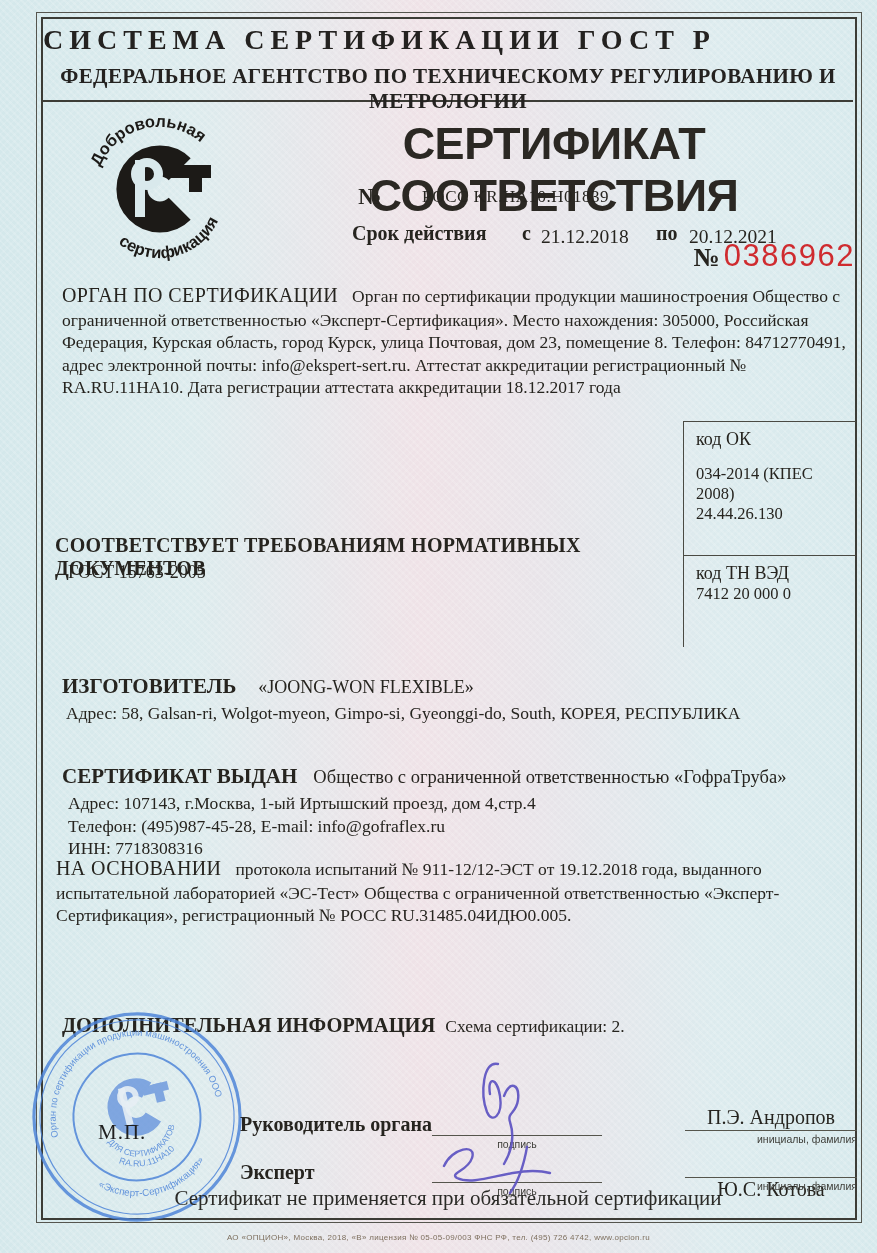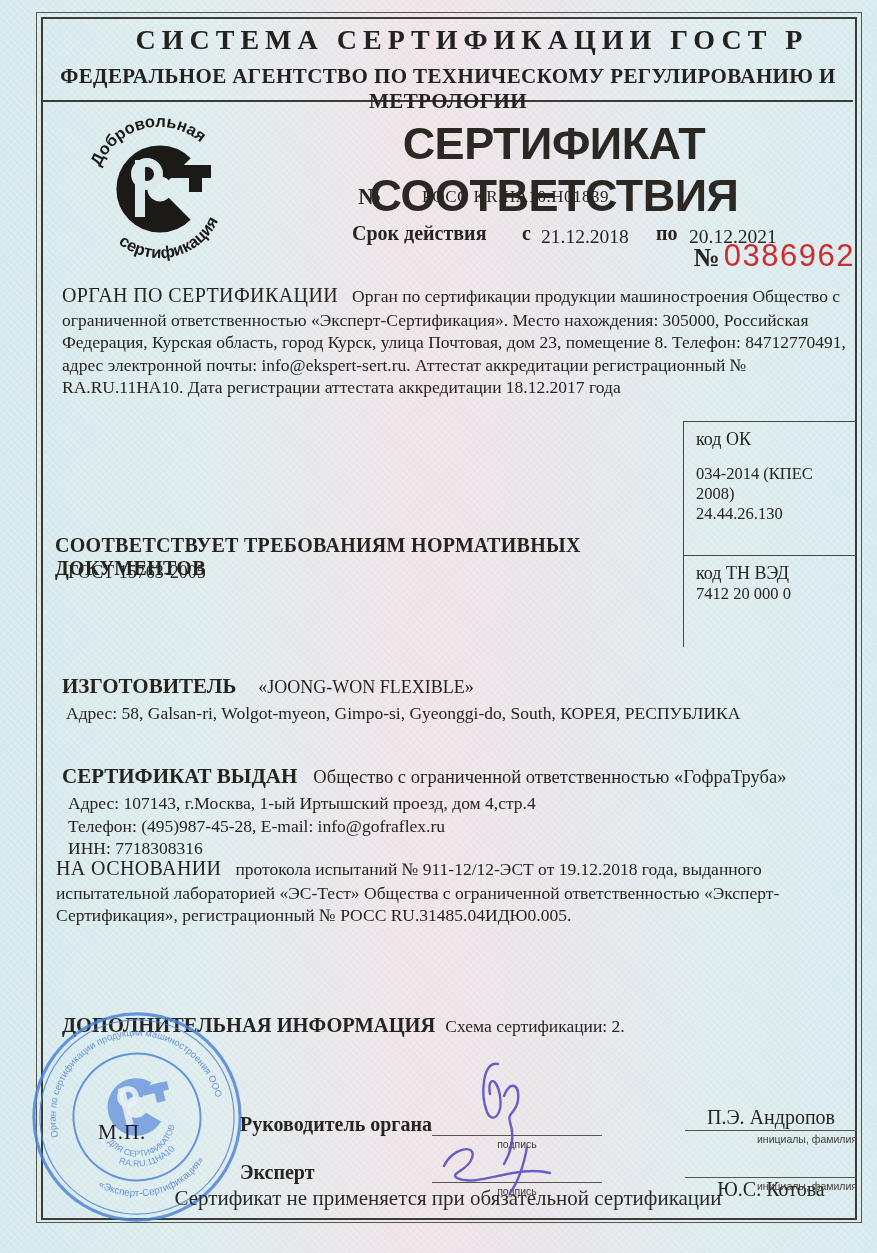--- a/index.html
+++ b/index.html
@@ -11,21 +11,21 @@
       repeating-linear-gradient(45deg, rgba(255,255,255,.14) 0 2px, rgba(0,0,0,0) 2px 5px),
       repeating-linear-gradient(-45deg, rgba(255,255,255,.10) 0 2px, rgba(0,0,0,0) 2px 5px),
       linear-gradient(90deg,#d4e8eb 0%,#dcebed 22%,#efe2e7 48%,#e8e4e9 62%,#dcebee 82%,#d6e9ec 100%);
     font-family:"Liberation Serif", serif;
     color:#26241f;
   }
   .abs{position:absolute;}
   .frame-outer{left:36px;top:12px;width:824px;height:1209px;border:1px solid #55554e;}
   .frame-inner{left:41px;top:17px;width:812px;height:1199px;border:2px solid #3c3c36;}
   .header-rule{left:43px;top:100px;width:810px;border-top:2px solid #3c3c36;}
-  .h-line1{left:43px;top:24px;width:810px;text-align:center;font-size:28px;font-weight:bold;letter-spacing:6px;color:#242220;padding-left:24px;}
+  .h-line1{left:43px;top:24px;width:810px;font-size:28px;font-weight:bold;letter-spacing:6px;color:#242220;}
   .h-line2{left:43px;top:64px;width:810px;text-align:center;font-size:21px;font-weight:bold;letter-spacing:0.4px;color:#242220;}
   .title{left:248px;top:118px;width:612px;text-align:center;font-family:"Liberation Sans",sans-serif;font-weight:bold;font-size:45px;color:#2b2823;letter-spacing:-0.5px;}
   .num-label{left:358px;top:184px;font-size:23px;font-weight:bold;}
   .num-value{left:422px;top:187px;font-size:17px;letter-spacing:.5px;}
   .val-label{left:352px;top:222px;font-size:20px;font-weight:bold;}
   .val-c{left:522px;top:222px;font-size:20px;font-weight:bold;}
   .val-from{left:541px;top:226px;font-size:19.5px;}
   .val-po{left:656px;top:222px;font-size:20px;font-weight:bold;}
   .val-to{left:689px;top:226px;font-size:19.5px;}
   .blank-num{left:690px;top:238px;width:165px;text-align:right;white-space:nowrap;}
@@ -226,14 +226,15 @@
   <svg class="abs sig-svg" width="210" height="145" viewBox="0 0 210 145">
     <g fill="none" stroke="#5d53c2" stroke-width="2.4" stroke-linecap="round" opacity="0.92">
       <path d="M 78 12 C 63 8, 60 42, 67 60 C 72 72, 83 64, 80 44 C 77 25, 67 24, 70 42"></path>
       <path d="M 84 44 C 90 28, 100 32, 98 48 C 96 62, 87 60, 90 70 C 95 85, 91 100, 84 112"></path>
       <path d="M 24 114 C 32 96, 57 91, 52 106 C 48 119, 29 121, 37 126 C 58 136, 96 112, 130 121"></path>
       <path d="M 107 95 C 104 112, 98 130, 90 141"></path>
     </g>
   </svg>
 
   <div class="abs bottom-note">Сертификат не применяется при обязательной сертификации</div>
+  <div class="abs print-info">АО «ОПЦИОН», Москва, 2018, «В»    лицензия № 05-05-09/003 ФНС РФ, тел. (495) 726 4742, www.opcion.ru</div>
 
 </div>
 
 </body></html>

